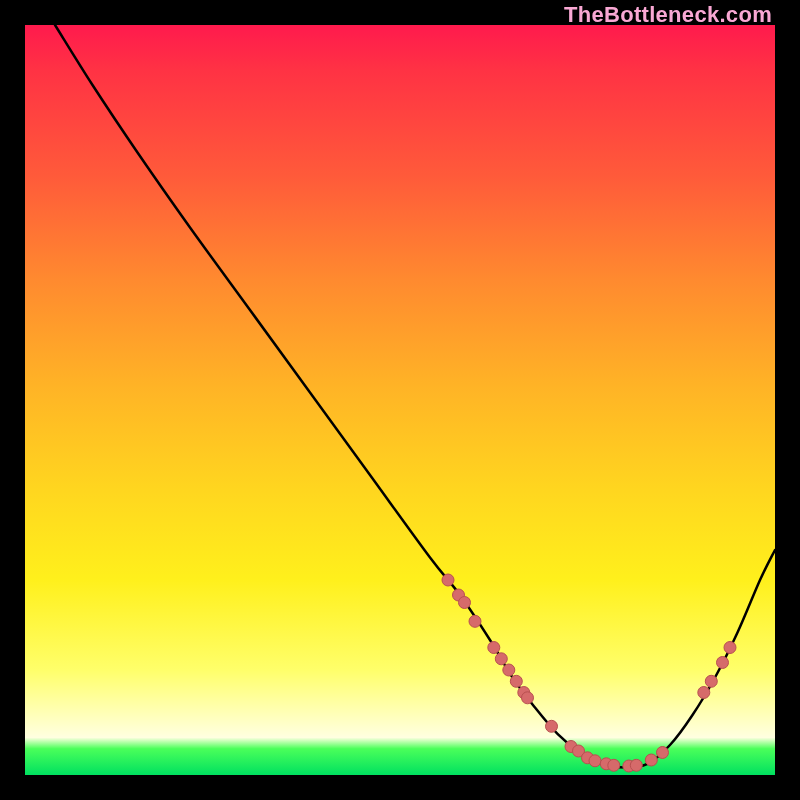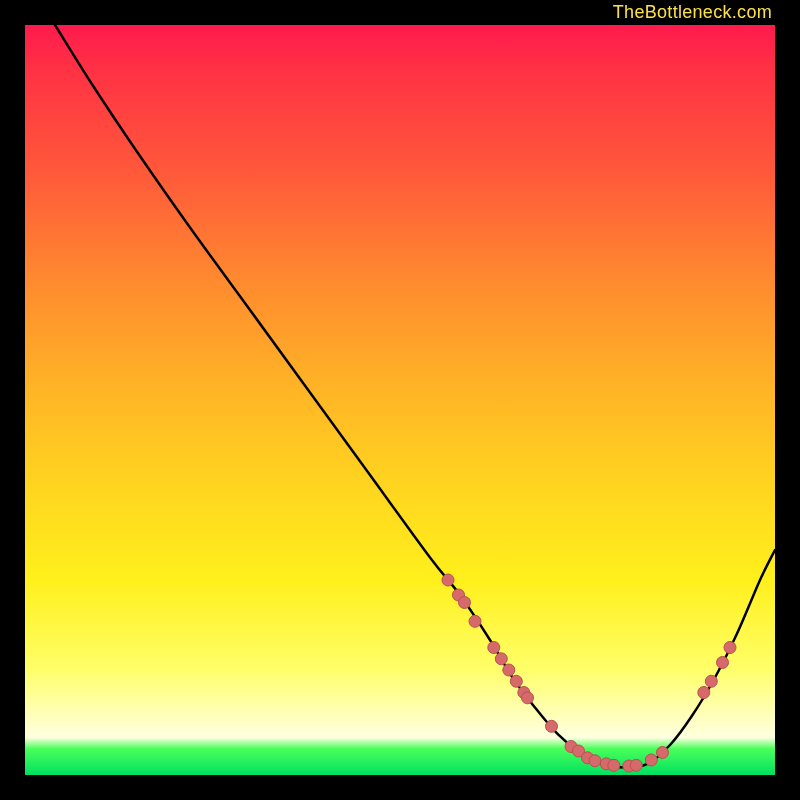--- a/index.html
+++ b/index.html
@@ -35,23 +35,23 @@
       #ffff6a 86%,
       #ffffc0 92.5%,
       #ffffe0 95%,
       #4aff5a 96.5%,
       #00e060 100%);
   }
   .watermark {
     position: absolute;
     top: 2px;
     right: 28px;
-    color: #fde047;
-    font-size: 18px;
-    font-weight: 400;
+    color: #f9a8d4;
+    font-size: 22px;
+    font-weight: 700;
     letter-spacing: 0.3px;
     user-select: none;
   }
   svg.curve {
     position: absolute;
     left: 0;
     top: 0;
     width: 750px;
     height: 750px;
     overflow: visible;

